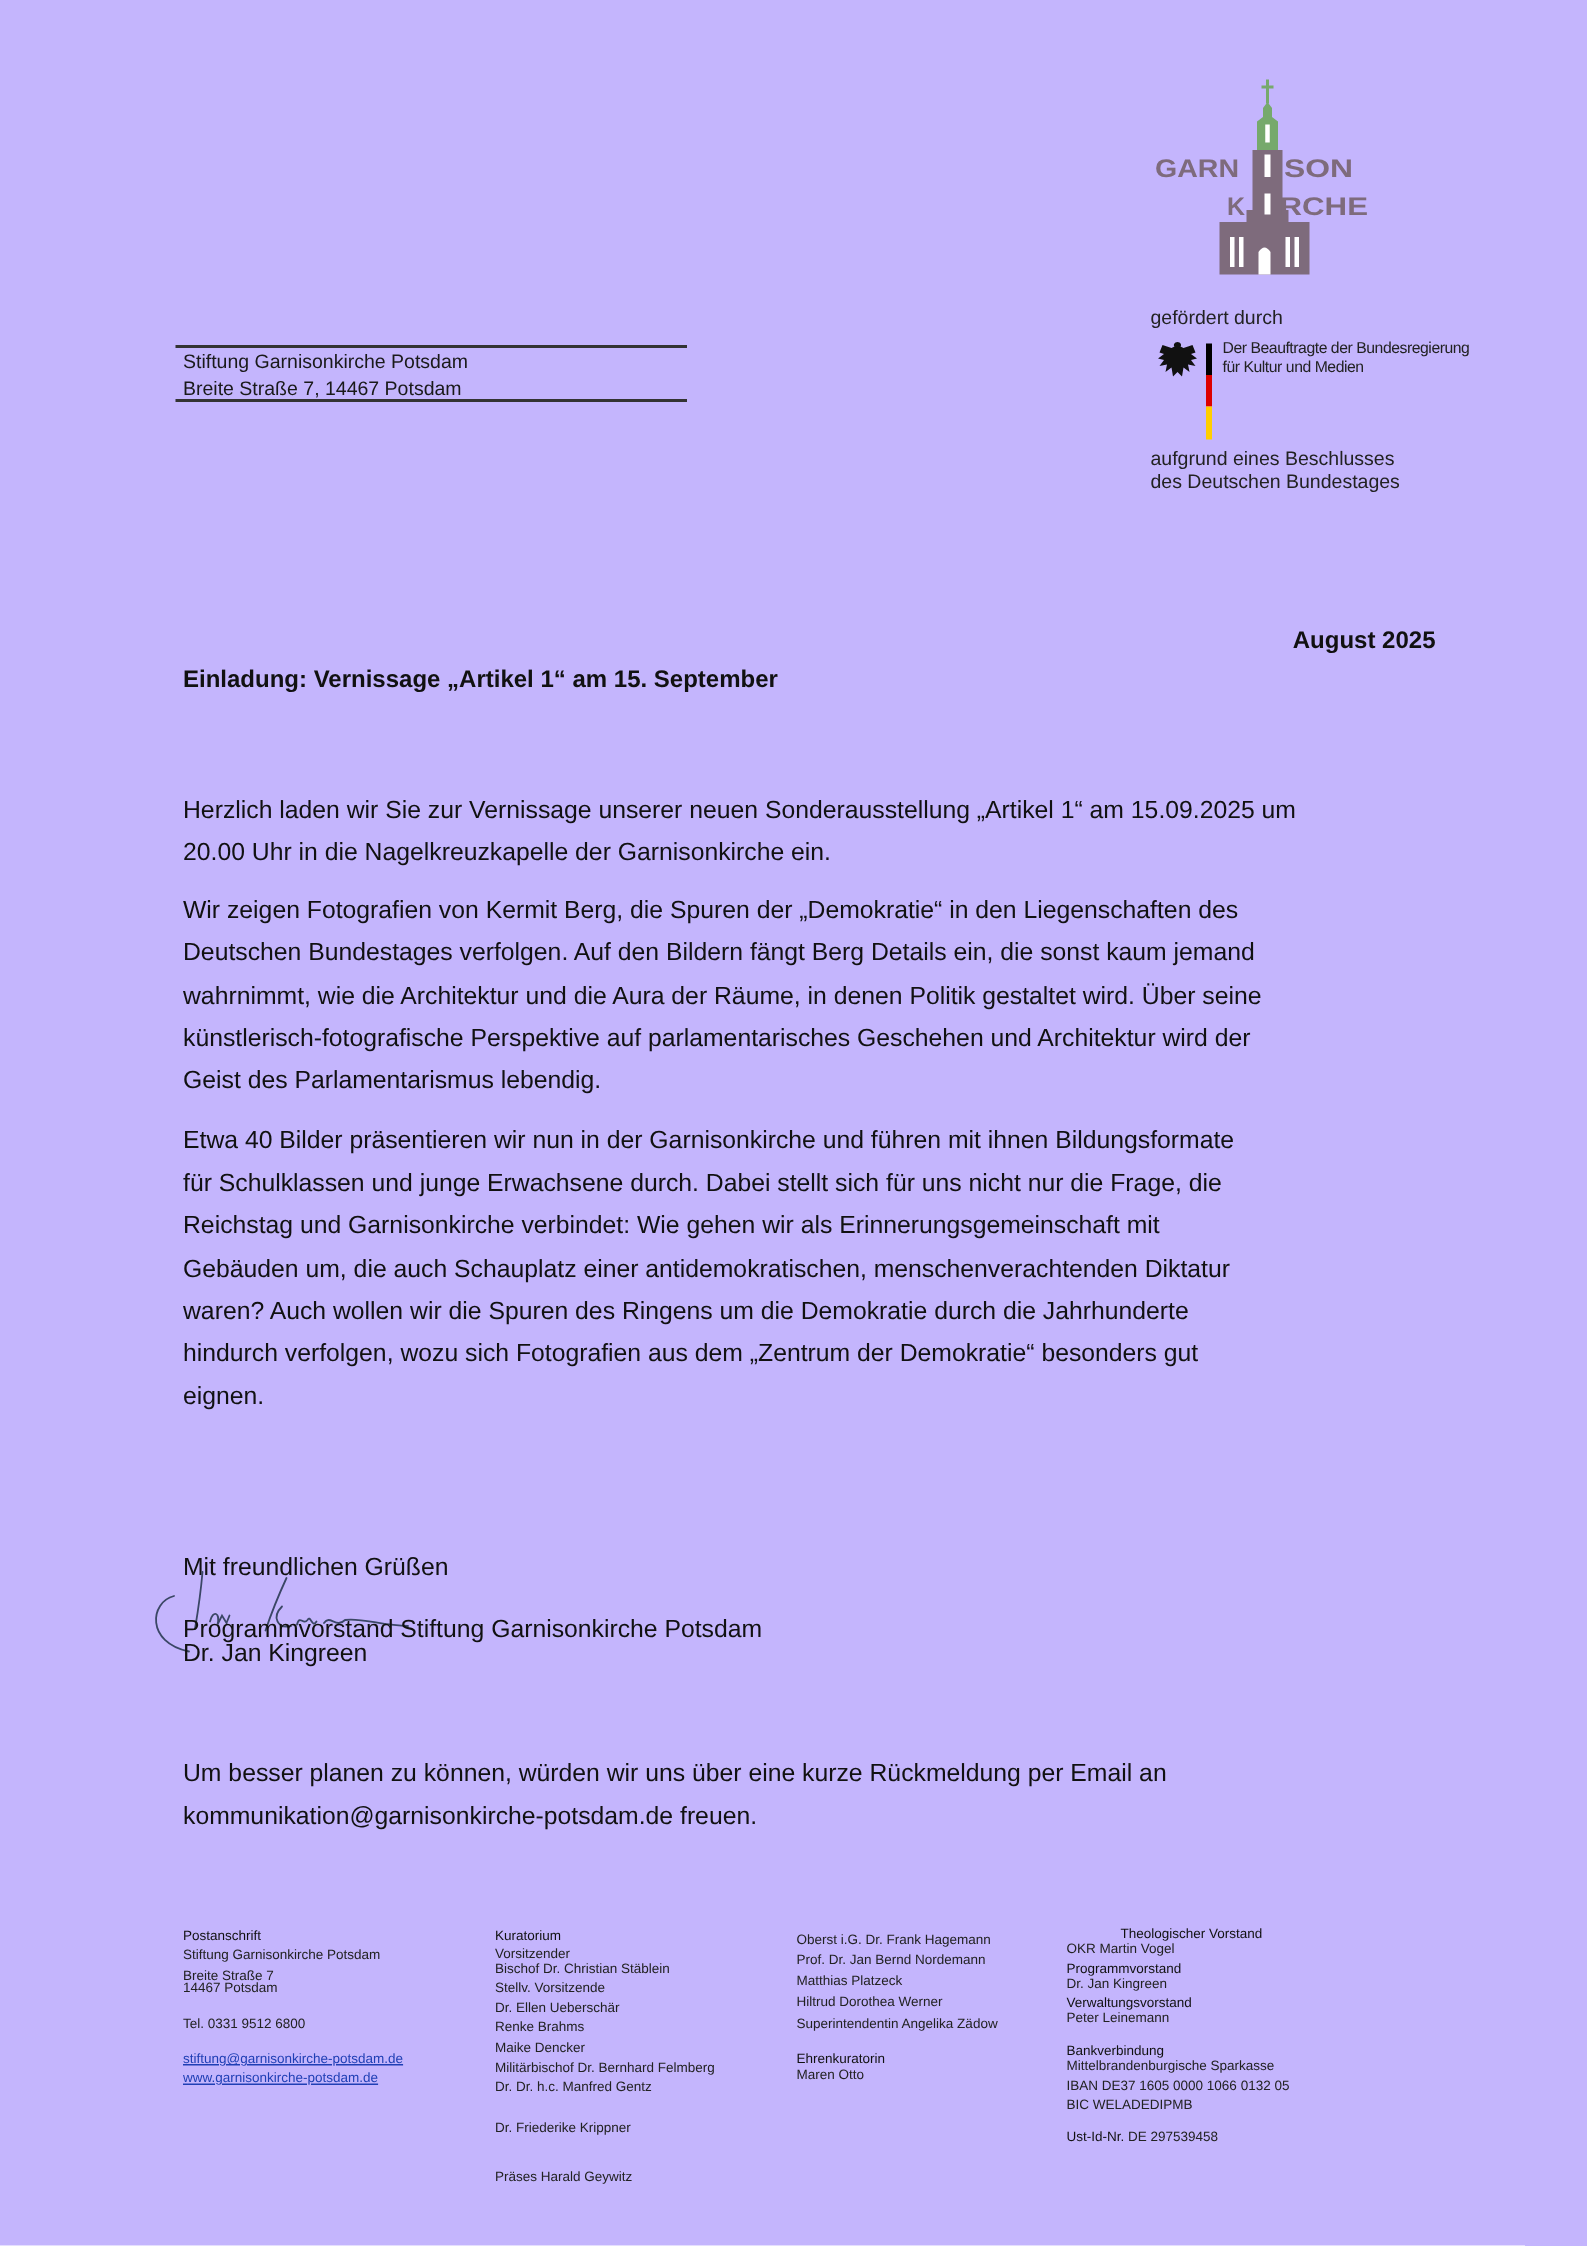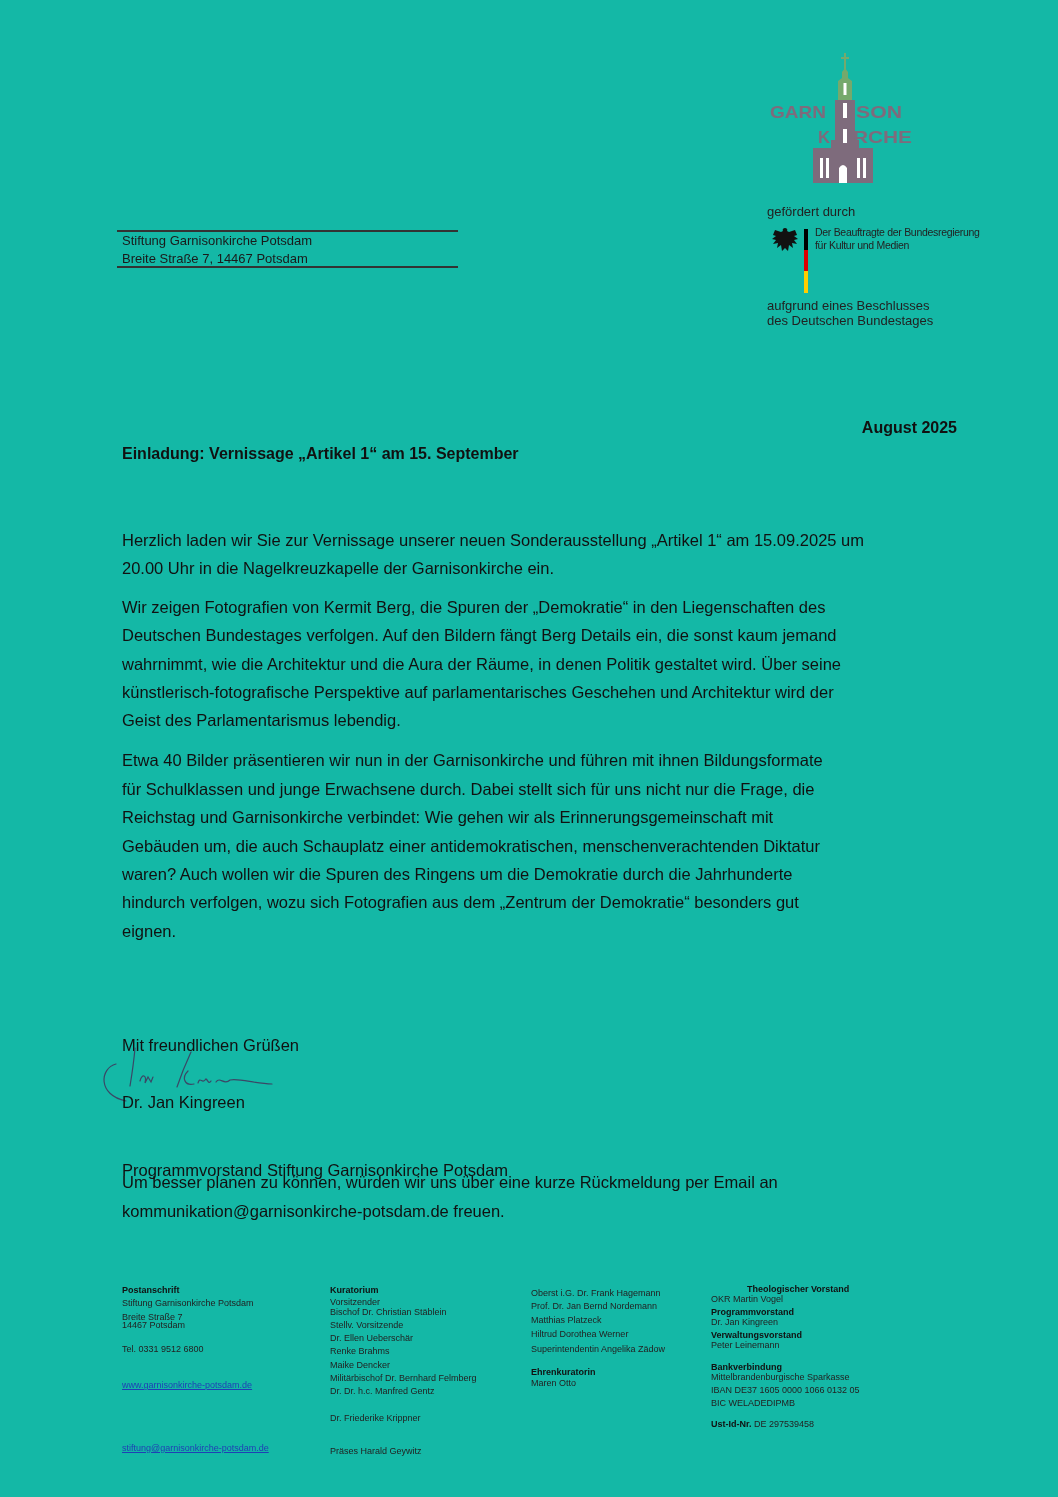--- a/index.html
+++ b/index.html
@@ -1,25 +1,25 @@
 <!DOCTYPE html>
 <html><head>
 <meta charset="utf-8">
 <style>
   html, body { margin:0; padding:0; background:#ffffff; }
-  #page { position:relative; width:1058px; height:1497px; background:#14b8a6; overflow:hidden;
+  #page { position:relative; width:1058px; height:1497px; background:#c4b5fd; overflow:hidden;
           font-family:"Liberation Sans", sans-serif; color:#111111; }
   .abs { position:absolute; white-space:nowrap; }
   .bl { font-size:16.5px; line-height:20px; }
   .hd { font-size:16px; line-height:19px; font-weight:bold; }
   .addr { font-size:13px; line-height:15px; color:#1a1a1a; }
   .fund { font-size:13px; line-height:15px; color:#222222; }
   .agency { font-size:10.5px; line-height:13px; letter-spacing:-0.3px; color:#222222; }
   .ft { font-size:9px; line-height:11px; color:#222222; }
-  .ftb { font-size:9px; line-height:11px; color:#111111; font-weight:bold; }
+  .ftb { font-size:9px; line-height:11px; color:#111111; font-weight:normal; }
   .link { color:#1f3fb5; text-decoration:underline; cursor:pointer; }
   .rule { position:absolute; height:1.5px; background:#333333; }
   .flag { position:absolute; width:3.5px; }
 </style>
 </head>
 <body>
 
 <div id="page">
 
   <svg class="abs" style="left:760px; top:50px;" width="160" height="135" viewBox="0 0 160 135">
@@ -98,34 +98,34 @@
       <path d="M26 24 C10 28, 7 55, 36 61"></path>
       <path d="M50 41 C52 33, 57 35, 55 43 L58 37 L61 42 L63 37"></path>
       <path d="M101 12 C95 25, 90 38, 87 47"></path>
       <path d="M98 31 C91 38, 95 46, 104 44"></path>
       <path d="M108 43 C110 36, 112 44, 115 40 C117 36, 118 46, 121 41"></path>
       <path d="M126 42 C130 36, 134 46, 140 40 C150 38, 165 44, 182 44"></path>
     </g>
   </svg>
 
   <div class="abs bl" style="left:122px; top:1092px;">Dr. Jan Kingreen</div>
-  <div class="abs bl" style="left:122px; top:1160px;">Programmvorstand Stiftung Garnisonkirche Potsdam</div>
+  <div class="abs bl" style="left:122px; top:1076px;">Programmvorstand Stiftung Garnisonkirche Potsdam</div>
 
   <div class="abs bl" style="left:122px; top:1201px;">
     <span>kommunikation@garnisonkirche-potsdam.de</span><span> freuen.</span>
   </div>
   <div class="abs bl" style="left:122px; top:1172px;">Um besser planen zu können, würden wir uns über eine kurze Rückmeldung per Email an</div>
 
   <div>
     <div class="abs ftb" style="left:122px; top:1285px;">Postanschrift</div>
     <div class="abs ft" style="left:122px; top:1298px;">Stiftung Garnisonkirche Potsdam</div>
     <div class="abs ft" style="left:122px; top:1312px;">Breite Straße 7</div>
     <div class="abs ft" style="left:122px; top:1320px;">14467 Potsdam</div>
     <div class="abs ft" style="left:122px; top:1344px;">Tel. 0331 9512 6800</div>
-    <a class="abs ft link" style="left:122px; top:1443px;text-decoration:underline;">stiftung@garnisonkirche-potsdam.de</a>
+    <a class="abs ft link" style="left:122px; top:1367px;text-decoration:underline;">stiftung@garnisonkirche-potsdam.de</a>
     <a class="abs ft link" style="left:122px; top:1380px;">www.garnisonkirche-potsdam.de</a>
   </div>
 
   <div>
     <div class="abs ftb" style="left:330px; top:1285px;">Kuratorium</div>
     <div class="abs ft" style="left:330px; top:1297px;">Vorsitzender</div>
     <div class="abs ft" style="left:330px; top:1307px;">Bischof Dr. Christian Stäblein</div>
     <div class="abs ft" style="left:330px; top:1320px;">Stellv. Vorsitzende</div>
     <div class="abs ft" style="left:330px; top:1333px;">Dr. Ellen Ueberschär</div>
     <div class="abs ft" style="left:330px; top:1346px;">Renke Brahms</div>

